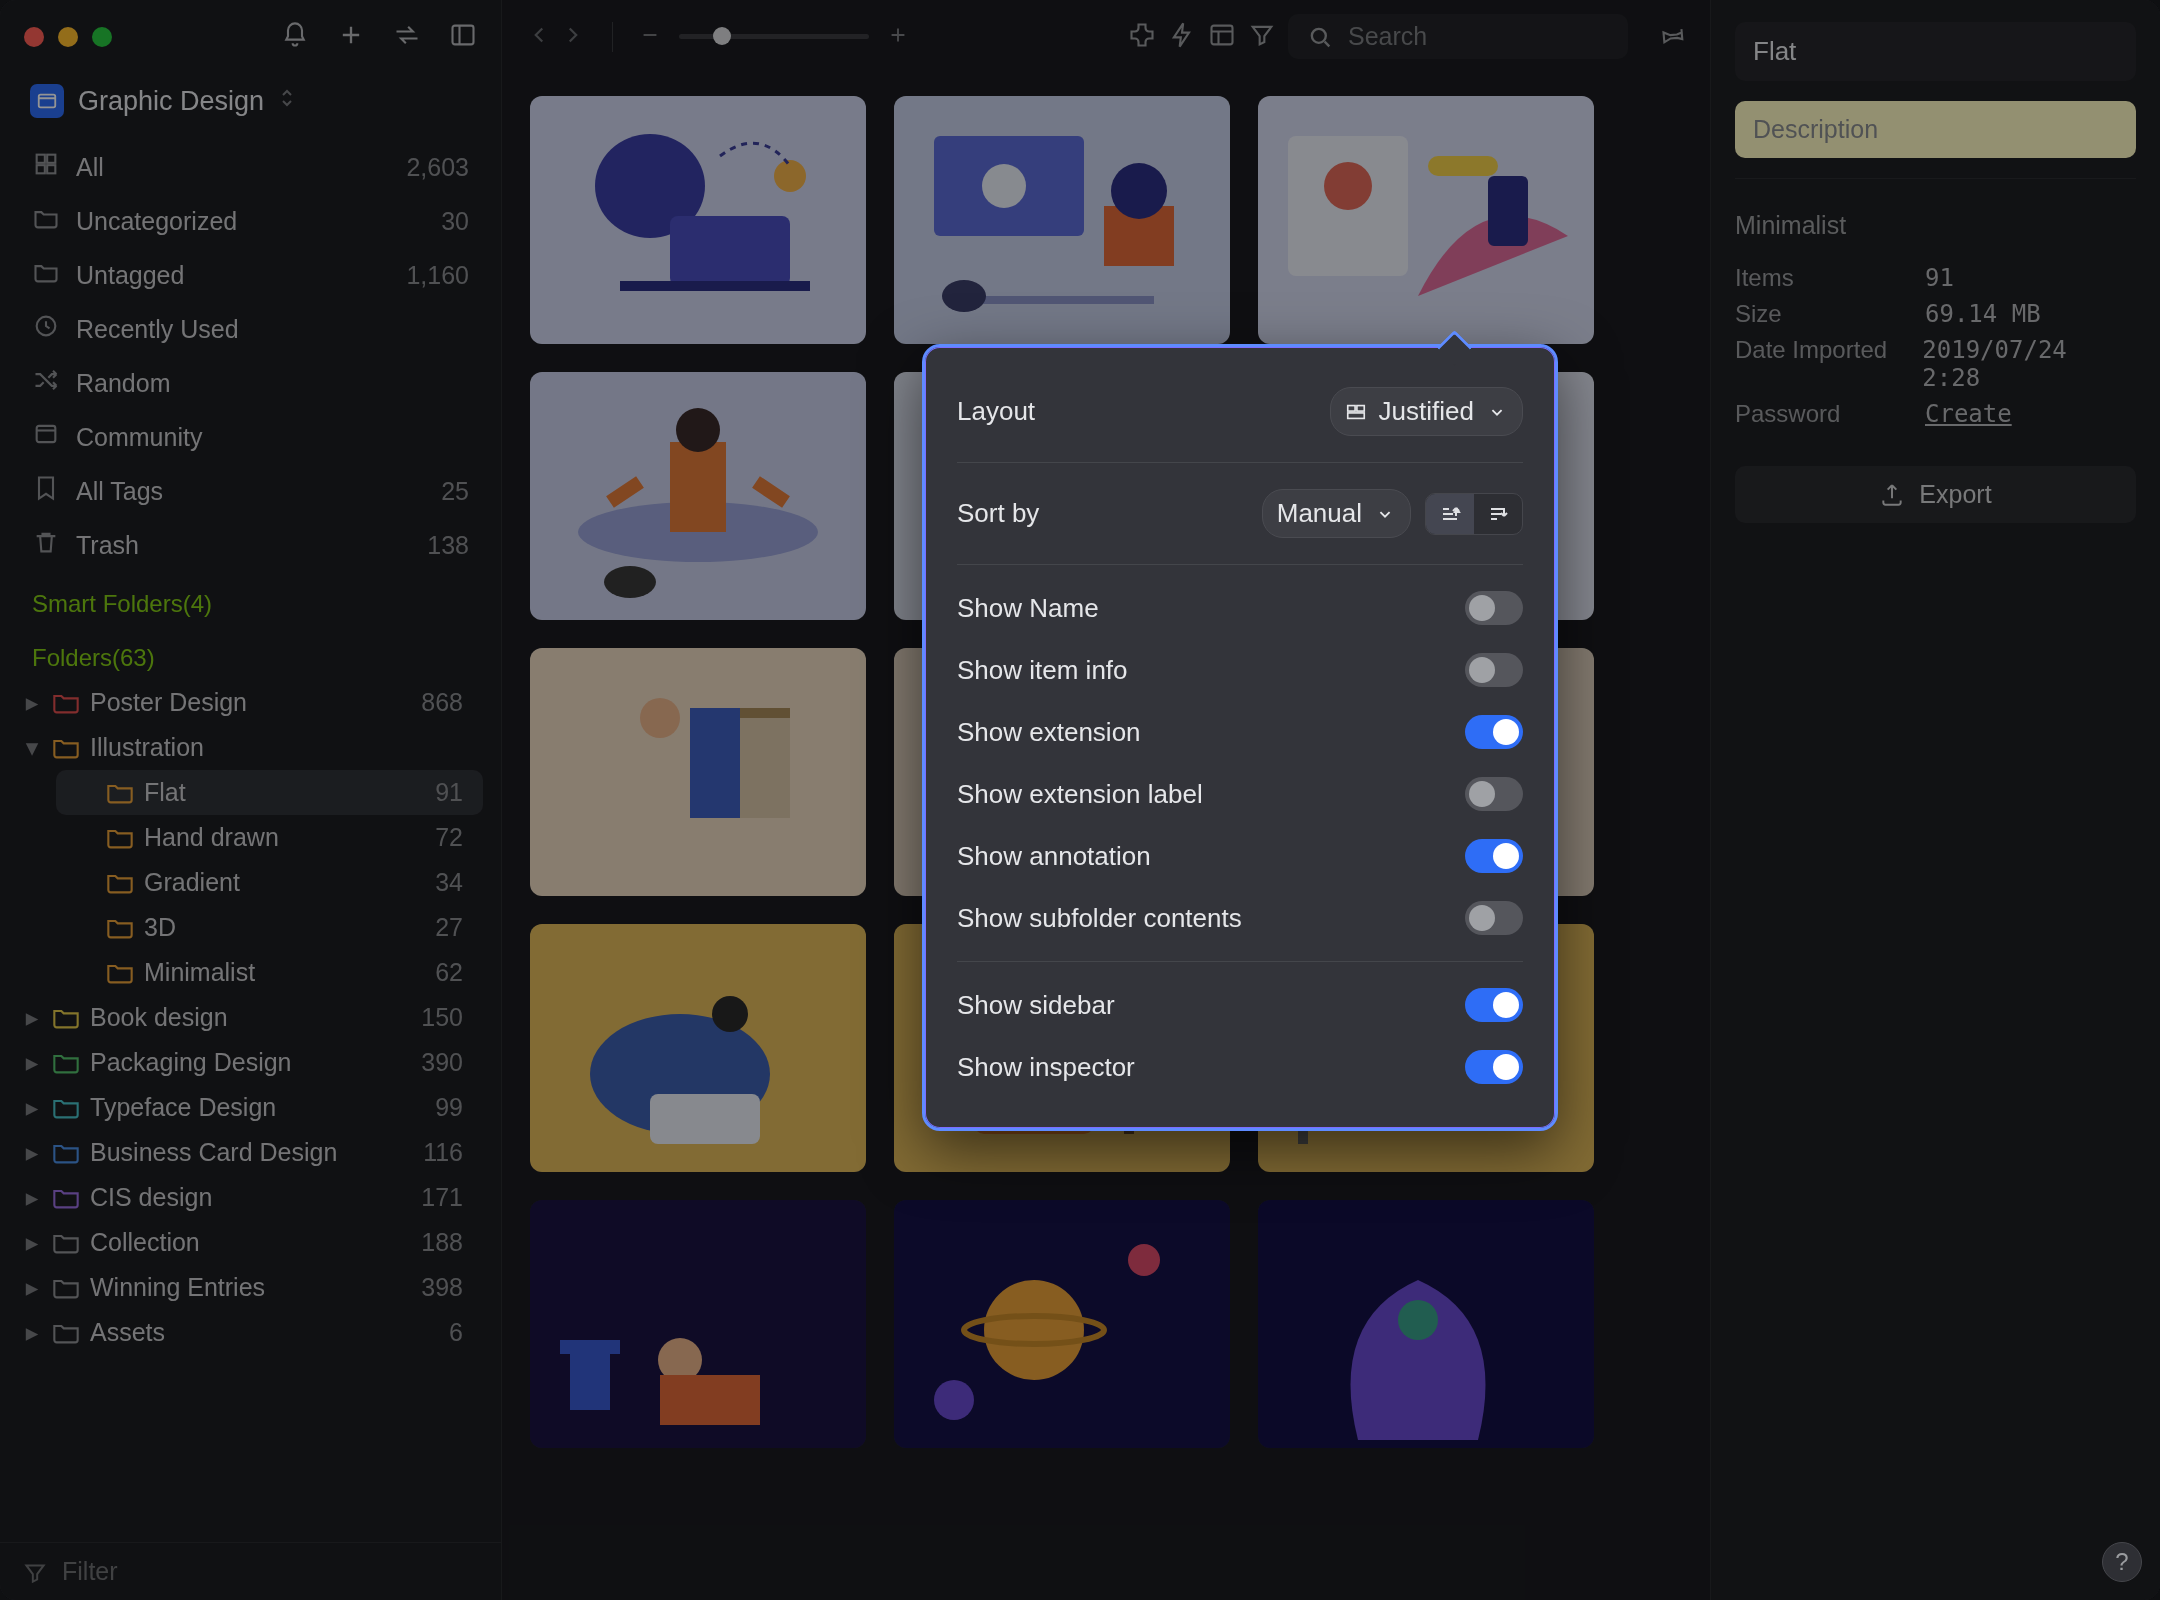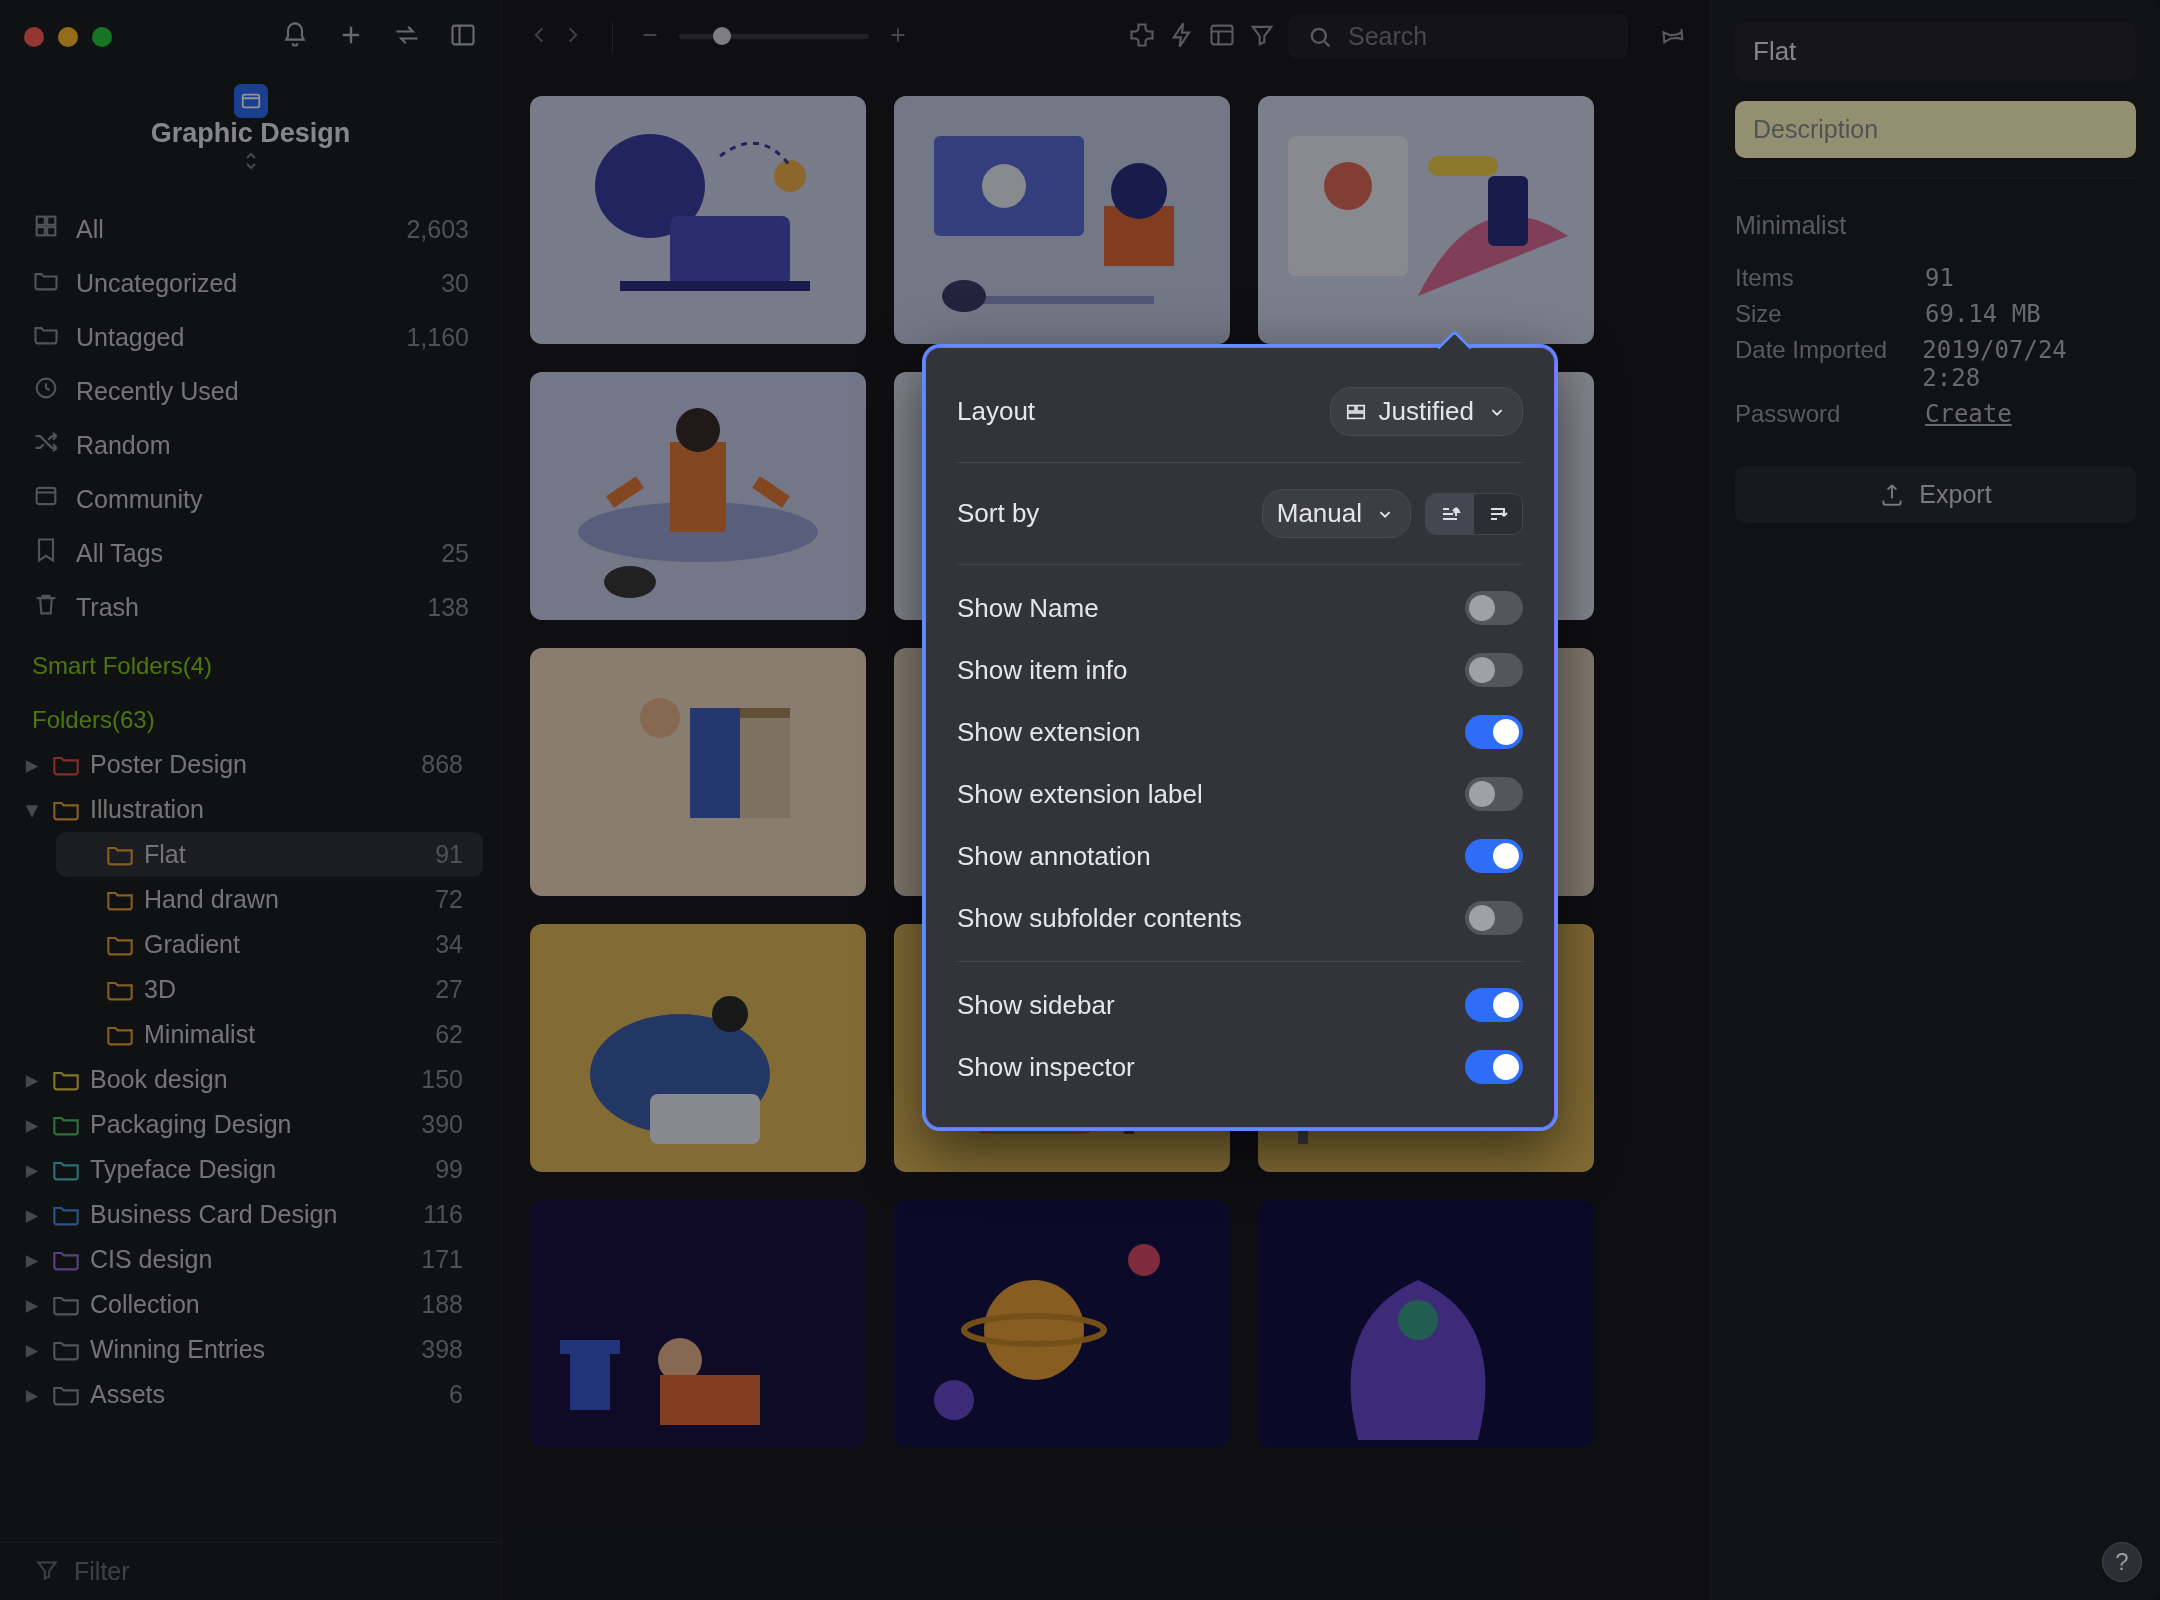--- a/index.html
+++ b/index.html
@@ -33,22 +33,22 @@
   gap: 18px;
 }
 .traffic { display: flex; gap: 14px; }
 .traffic span { width: 20px; height: 20px; border-radius: 50%; display:inline-block; }
 .tl-close { background:#ff5f57; }
 .tl-min { background:#febc2e; }
 .tl-max { background:#28c840; }
 .titlebar-right { margin-left:auto; display:flex; gap:28px; color:#b5b7ba; }
 .titlebar-right svg { width:28px; height:28px; }
 .lib-head {
-  display:flex; align-items:center; padding: 10px 30px 16px 30px;
-  font-size: 27px; font-weight: 700; color:#e6e7ea;flex-direction:column;
+  display:flex; align-items:center; gap:14px; padding: 10px 30px 16px 30px;
+  font-size: 27px; font-weight: 400; color:#e6e7ea;
 }
 .lib-icon { width:34px; height:34px; border-radius:7px; background:#2e6df6; display:flex; align-items:center; justify-content:center; }
 .lib-icon svg { width:22px; height:22px; color:#fff; }
 .lib-chevrons { color:#7a7c80; }
 .nav {
   padding: 6px 18px 0 18px;
   overflow-y: auto;
   flex: 1;
   font-size: 25px;
 }
@@ -69,22 +69,22 @@
 }
 .folder-row.active { background:#303238; }
 .folder-row .dis { width:20px; color:#7a7c80; text-align:center; }
 .folder-row .fname { flex:1; white-space:nowrap; overflow:hidden; text-overflow:ellipsis; }
 .folder-row .count { color:#8a8c90; font-variant-numeric: tabular-nums; padding-right:6px; }
 .folder-ic { width:28px; height:24px; }
 .child { margin-left: 38px; }
 .child .folder-row { padding-left: 20px; }
 .filter-bar {
   border-top:1px solid #2a2b2f;
-  padding: 14px 34px;
-  display:flex; align-items:flex-start; gap:14px;
+  padding: 14px 22px;
+  display:flex; align-items:flex-end; gap:14px;
   color:#6e7073; font-size:25px;
 }
 .filter-bar svg { width:26px; height:26px; }
 
 .main {
   flex:1; display:flex; flex-direction:column; background:#1a1b1f; position:relative;
 }
 .toolbar {
   height:74px; display:flex; align-items:center; gap:22px; padding:0 24px;
   border-bottom:1px solid #2a2b2f0a;

